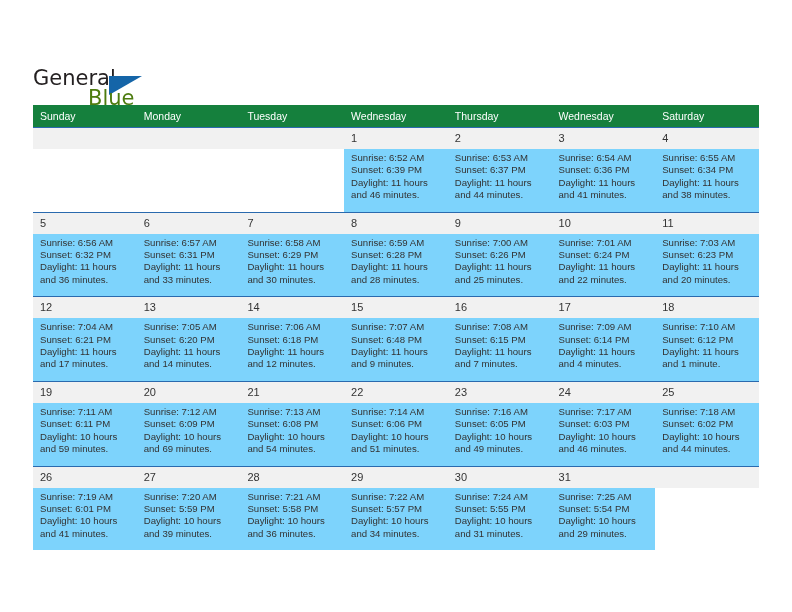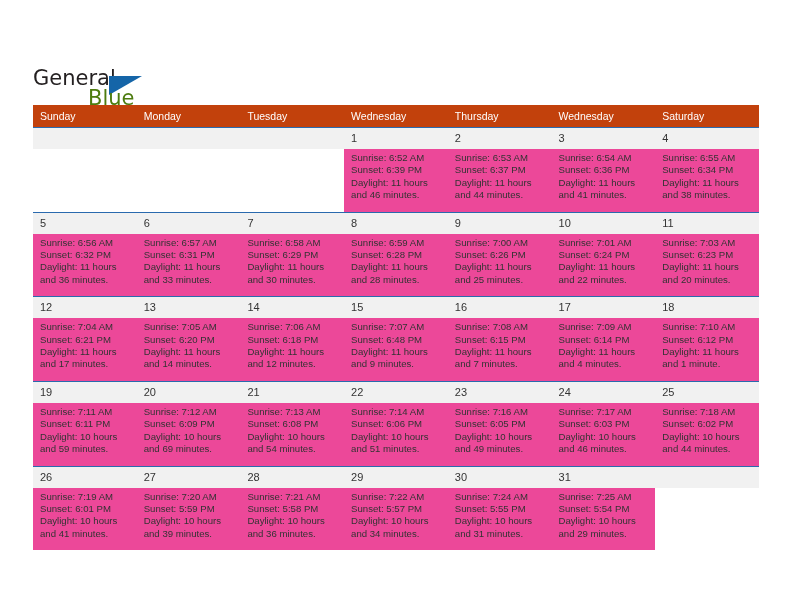--- a/index.html
+++ b/index.html
@@ -93,21 +93,21 @@
     left: 33px;
     top: 105px;
     width: 726px;
   }
   .cal-table {
     width: 726px;
     border-collapse: collapse;
     table-layout: fixed;
   }
   .cal-table th {
-    background: #c2410c;
+    background: #15803d;
     color: #ffffff;
     font-size: 10.5px;
     font-weight: normal;
     text-align: left;
     padding: 5px 0 5px 7px;
     height: 10px;
     border: none;
   }
   .week-sep td {
     padding: 0;
@@ -123,21 +123,21 @@
     color: #333333;
     padding: 4px 0 5px 7px;
     vertical-align: top;
     border: none;
     line-height: 12px;
   }
   .daynum-row td.empty {
     background: #f1f1f1;
   }
   .info-row td {
-    background: #ec4899;
+    background: #7dd3fc;
     font-size: 9.6px;
     color: #333333;
     padding: 3px 6px 10px 7px;
     vertical-align: top;
     border: none;
     line-height: 12.4px;
   }
   .info-row td.empty {
     background: #ffffff;
   }

